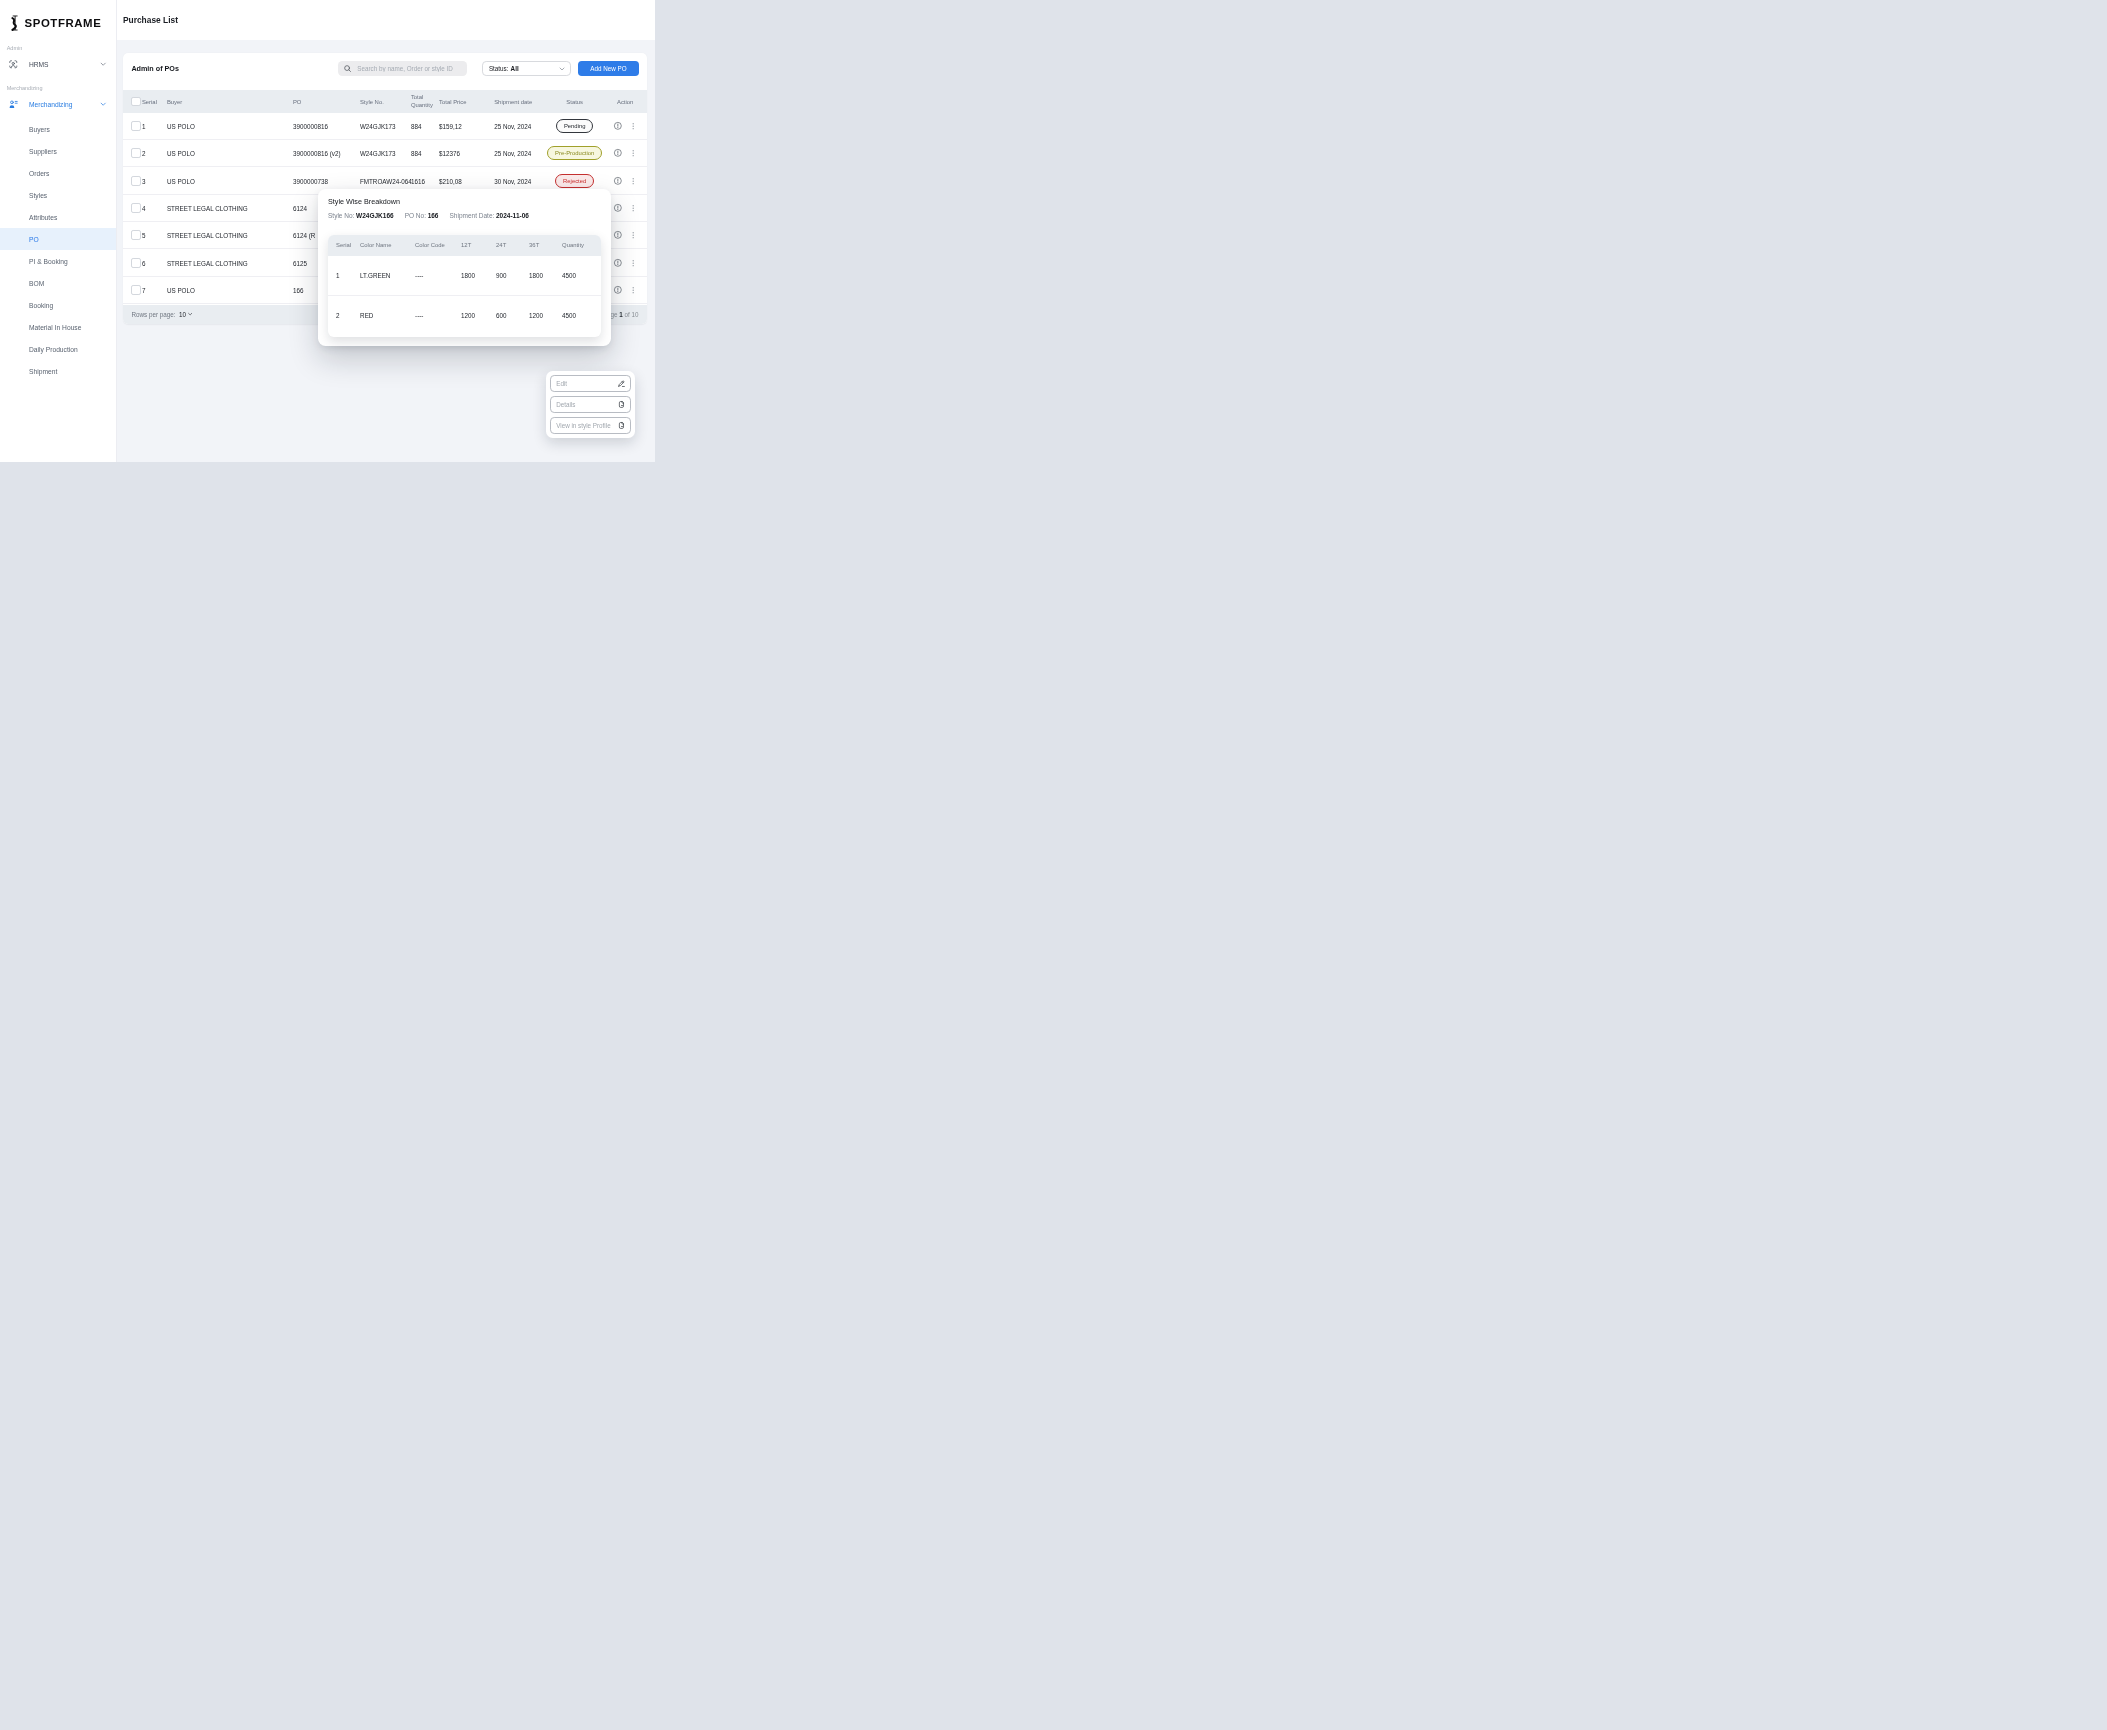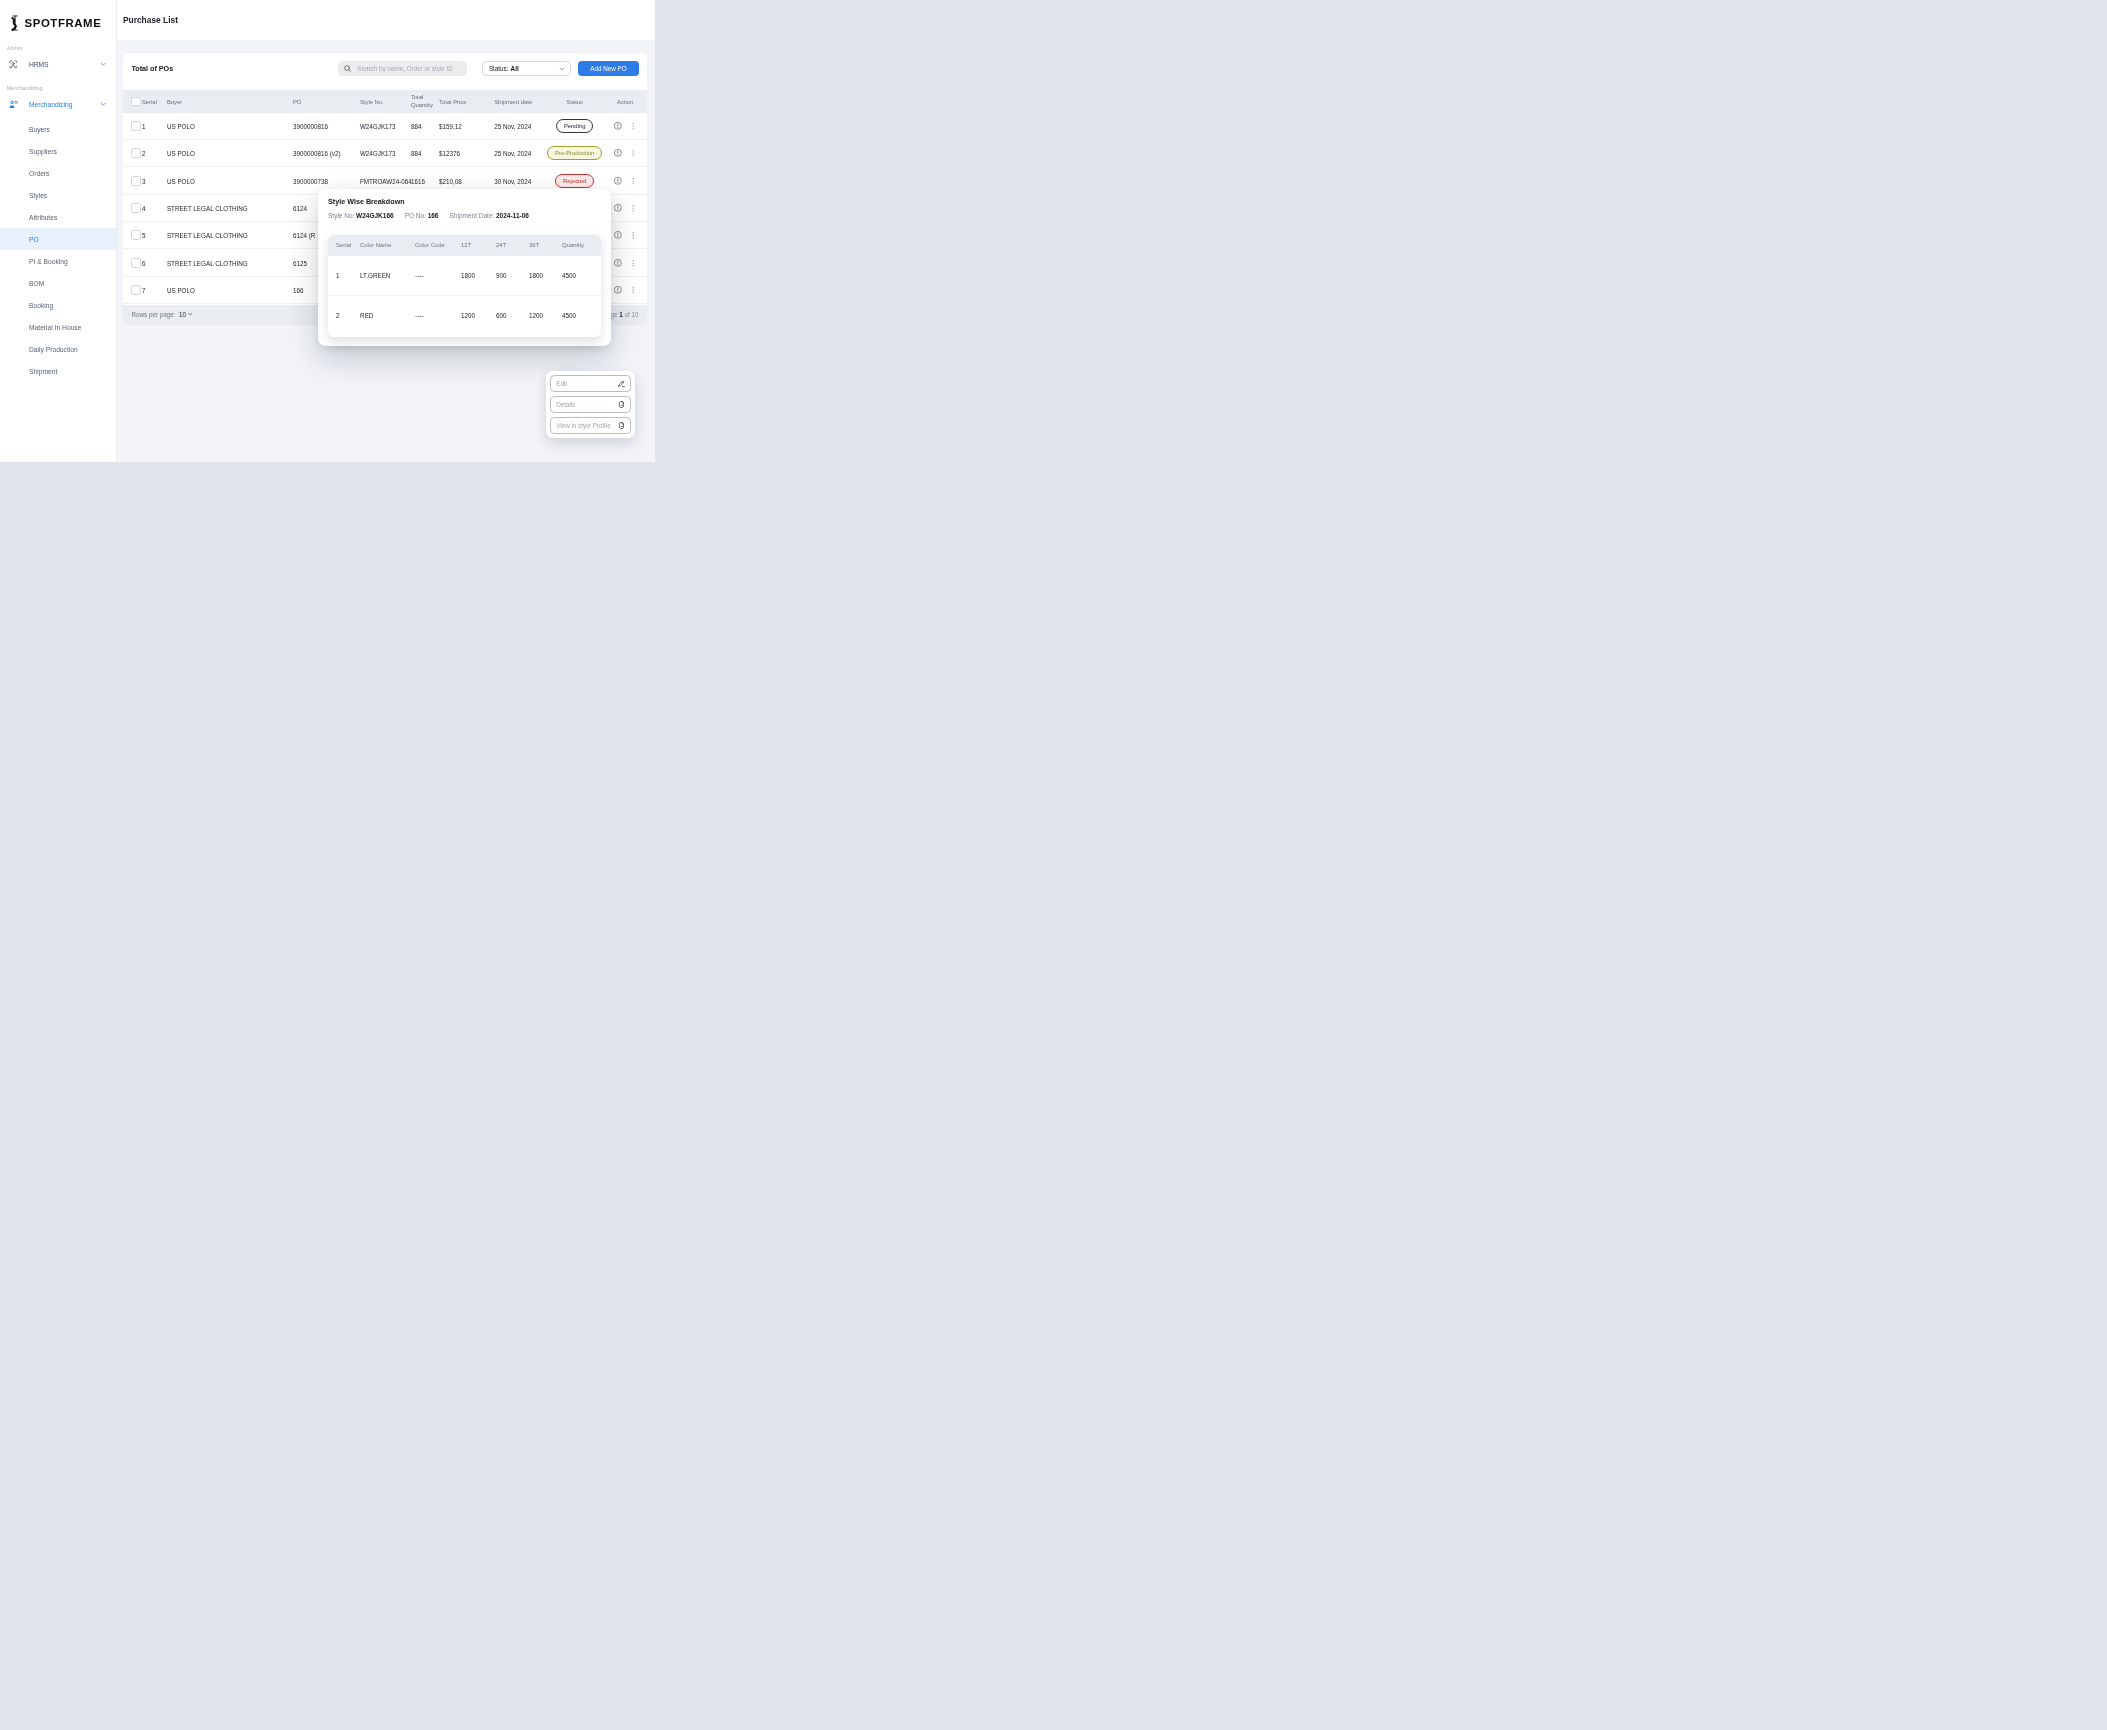--- a/index.html
+++ b/index.html
@@ -72,21 +72,21 @@
   .tfoot{position:absolute;left:0;top:252px;width:524px;height:19px;background:#e9edf1;
          border-radius:0 0 5px 5px;display:flex;align-items:center;padding:0 8.4px;box-sizing:border-box;font-size:6.3px;}
   .rpp-label{color:#6f7680;}
   .rpp-value{margin-left:3.4px;color:#23272e;display:flex;align-items:center;gap:0.8px;cursor:pointer;}
   .pagination{margin-left:auto;color:#8a9096;}
   .pagination b{color:#2c3138;font-weight:700;}
 
   
   .popup{position:absolute;left:318px;top:189px;width:293px;height:157px;background:#fff;border-radius:7.6px;
          box-shadow:0 12.6px 29.5px rgba(15,23,42,.20),0 2.5px 7.6px rgba(15,23,42,.08);z-index:5;}
-  .popup-title{position:absolute;left:10px;top:8px;font-size:7.2px;font-weight:700;color:#15181d;text-align:center;}
+  .popup-title{position:absolute;left:10px;top:8px;font-size:7.2px;font-weight:400;color:#15181d;text-align:center;}
   .popup-info{position:absolute;left:10px;top:23px;font-size:6.5px;display:flex;gap:11px;white-space:nowrap;}
   .popup-info .plab{color:#7b828d;}
   .popup-info .pval{color:#15181d;font-weight:700;margin-left:1.7px;}
   .ptable{position:absolute;left:9.7px;top:46px;width:273px;height:102px;border-radius:5.9px;
           box-shadow:0 4.2px 11px rgba(15,23,42,.13);background:#fff;overflow:hidden;}
   .pgrid{display:grid;grid-template-columns:24px 55px 46px 35px 33px 33px 31px;padding:0 8.4px;align-items:center;}
   .phead{height:20.7px;background:#e9edf1;font-size:5.9px;color:#6f7680;}
   .prow{height:40px;font-size:6.3px;color:#23272e;border-bottom:0.4px solid #efeff3;box-sizing:border-box;}
   .prow:last-child{border-bottom:none;}
 
@@ -188,21 +188,21 @@
         <svg width="10.5" height="10.5" viewBox="0 0 24 24" fill="none" stroke="currentColor" stroke-width="1.8" stroke-linecap="round" stroke-linejoin="round">
           <path d="M14.5 4.8 A8 8 0 1 0 14.5 19.2"></path>
           <line x1="10.5" y1="12" x2="20.5" y2="12"></line>
           <polyline points="17.5 9 20.5 12 17.5 15"></polyline>
         </svg>
       </span>
     </div>
   </div>
 
   <div class="card">
-    <div class="card-title">Total of POs</div>
+    <div class="card-title">Admin of POs</div>
 
     <div class="searchbox">
       <span class="s-icon">
         <svg width="8.9" height="8.9" viewBox="0 0 24 24" fill="none" stroke="currentColor" stroke-width="2" stroke-linecap="round">
           <circle cx="11" cy="11" r="6.5"></circle>
             <line x1="15.9" y1="15.9" x2="20.3" y2="20.3"></line>
         </svg>
       </span>
       <input type="text" placeholder="Search by name, Order or style ID" style="">
     </div>

